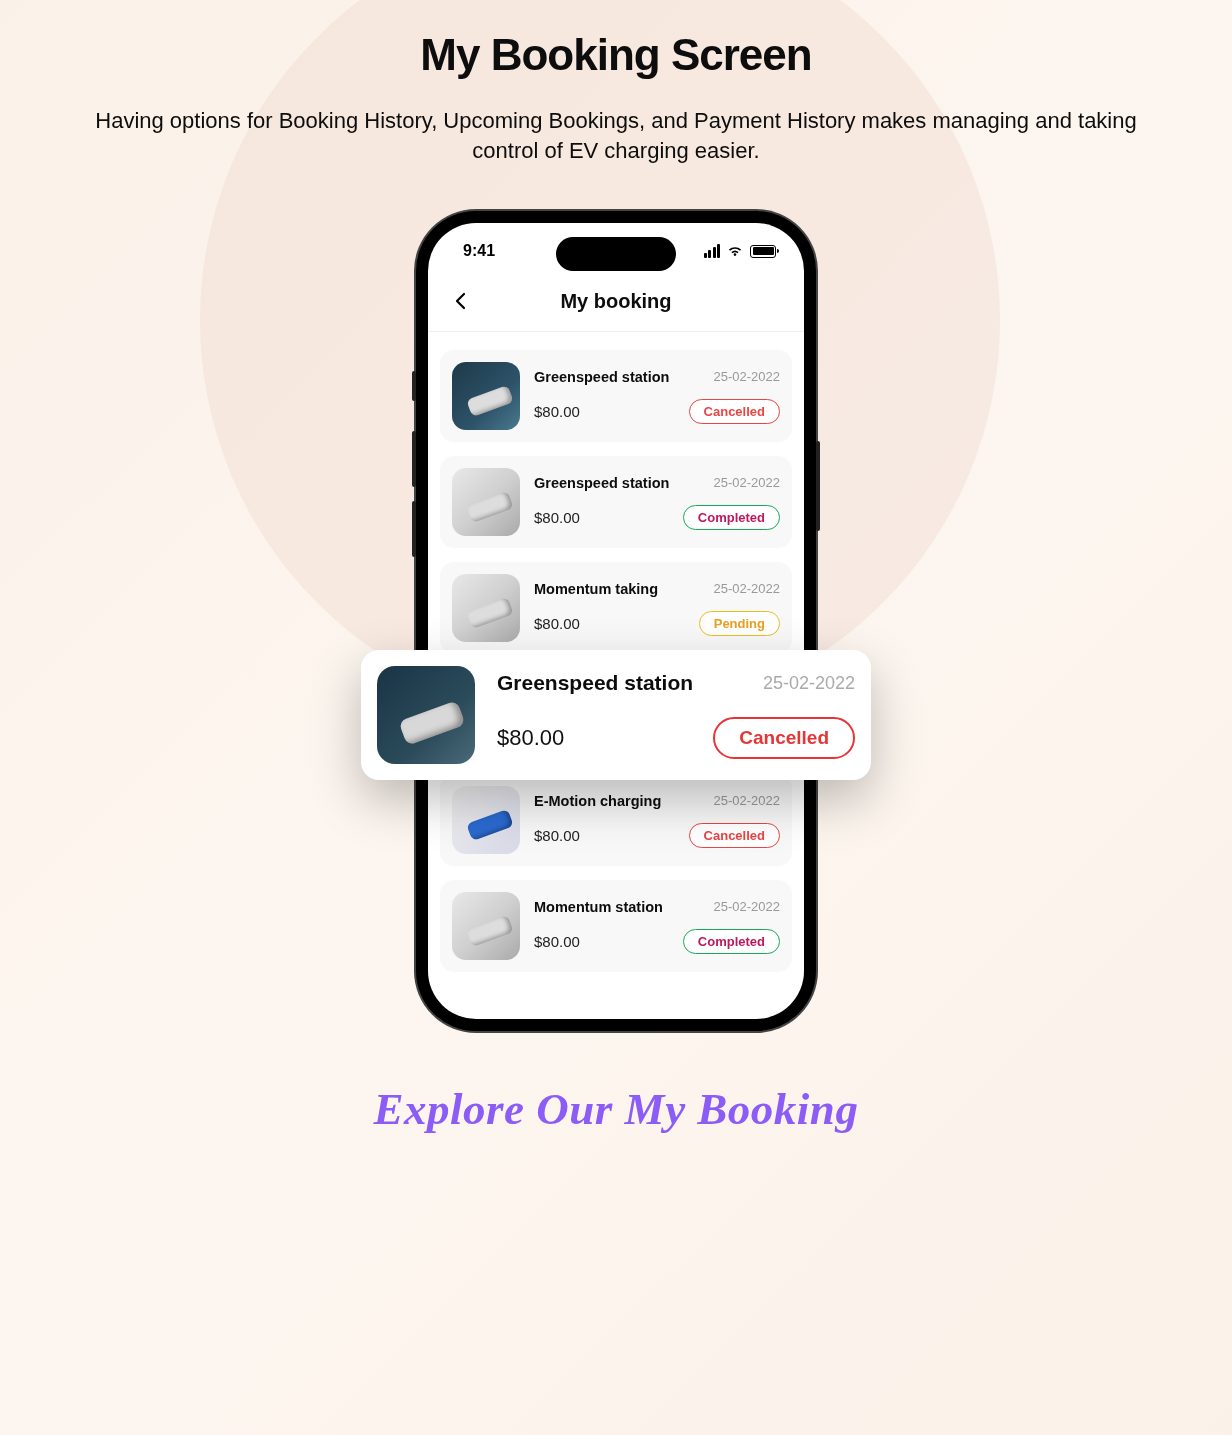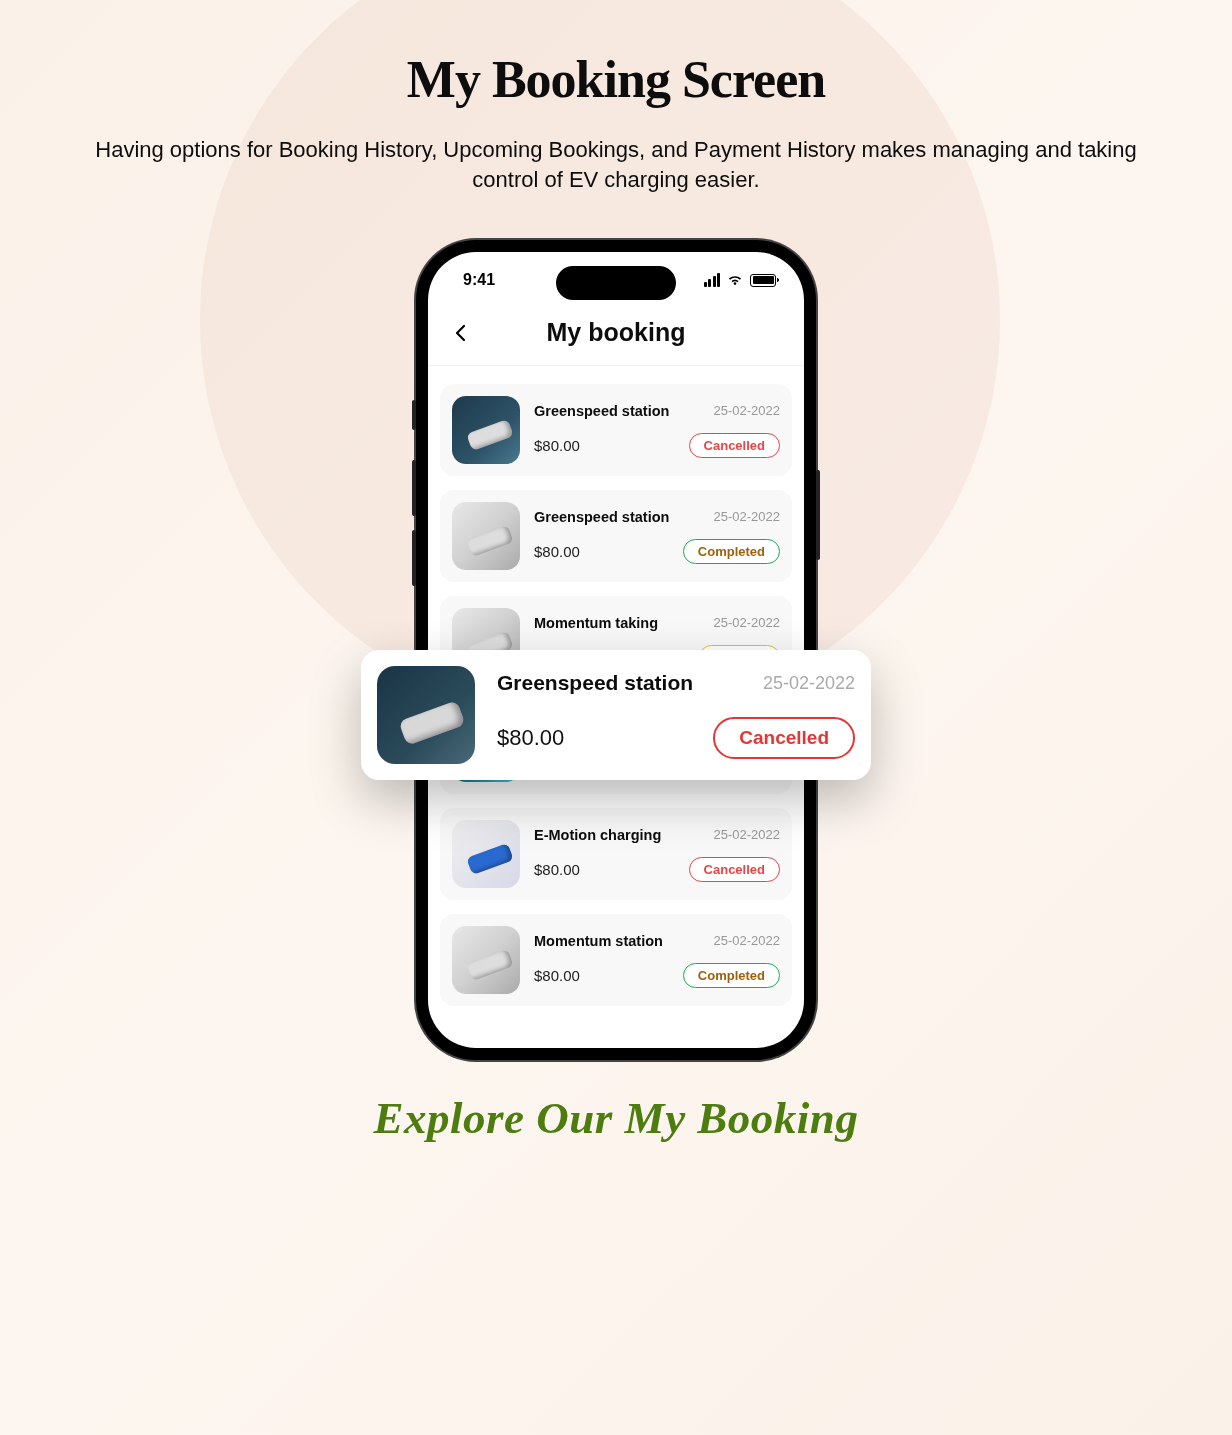--- a/index.html
+++ b/index.html
@@ -18,26 +18,25 @@
     border-radius: 50%;
     background: rgba(230, 200, 185, 0.25);
     top: -80px;
     left: 200px;
     z-index: 0;
   }
   .page-title {
     position: relative;
     z-index: 1;
     text-align: center;
-    font-size: 52px;
+    font-size: 44px;
     font-weight: 800;
     color: #0d0d0d;
-    margin-top: 50px;
+    margin-top: 30px;
     letter-spacing: -1px;
-    font-family: Liberation Serif, serif;
   }
   .page-subtitle {
     position: relative;
     z-index: 1;
     text-align: center;
     font-size: 22px;
     color: #0d0d0d;
     margin-top: 26px;
     line-height: 1.35;
     padding: 0 60px;
@@ -118,21 +117,21 @@
     border-bottom: 1px solid #efefef;
   }
   .back-btn {
     width: 24px; height: 24px;
     display: flex; align-items: center; justify-content: center;
     color: #000; font-size: 22px; cursor: pointer;
   }
   .app-title {
     flex: 1;
     text-align: center;
-    font-size: 25px;
+    font-size: 20px;
     font-weight: 800;
     color: #0d0d0d;
     margin-left: -24px;
   }
 
   .booking-list {
     padding: 18px 12px;
     display: flex;
     flex-direction: column;
     gap: 14px;
@@ -168,21 +167,21 @@
   .card-row { display: flex; justify-content: space-between; align-items: center; }
   .station-name { font-size: 14.5px; font-weight: 700; color: #0d0d0d; }
   .date { font-size: 13px; color: #999; font-weight: 500; }
   .price { font-size: 15px; color: #222; font-weight: 500; }
   .status-pill {
     font-size: 13px; font-weight: 600;
     padding: 4px 14px; border-radius: 16px;
     border: 1.5px solid; background: #fff;
   }
   .status-cancelled { color: #e84545; border-color: #e84545; }
-  .status-completed { color: #a16207; border-color: #1aab5a; }
+  .status-completed { color: #be185d; border-color: #1aab5a; }
   .status-pending { color: #e8a020; border-color: #e8c020; }
 
   
   .popout {
     position: absolute;
     z-index: 10;
     top: 650px;
     left: 50%;
     transform: translateX(-50%);
     width: 510px;
@@ -212,26 +211,26 @@
   .popout-price { font-size: 22px; font-weight: 500; color: #111; }
   .popout-pill {
     font-size: 19px; font-weight: 700; color: #e63535;
     border: 2px solid #e63535; padding: 8px 24px; border-radius: 26px;
   }
 
   .footer-script {
     position: relative;
     z-index: 1;
     text-align: center;
-    margin-top: 32px;
+    margin-top: 52px;
     font-size: 45px;
     font-style: italic;
     font-weight: 600;
     font-family: "Brush Script MT", "Segoe Script", cursive;
-    color: #4d7c0f;
+    color: #8b5cf6;
     letter-spacing: 0.5px;
   }
 </style>
 </head>
 <body>
 
 <div class="bg-circle"></div>
 
 <h1 class="page-title">My Booking Screen</h1>
 <p class="page-subtitle">Having options for Booking History, Upcoming Bookings, and Payment History makes managing and taking control of EV charging easier.</p>

